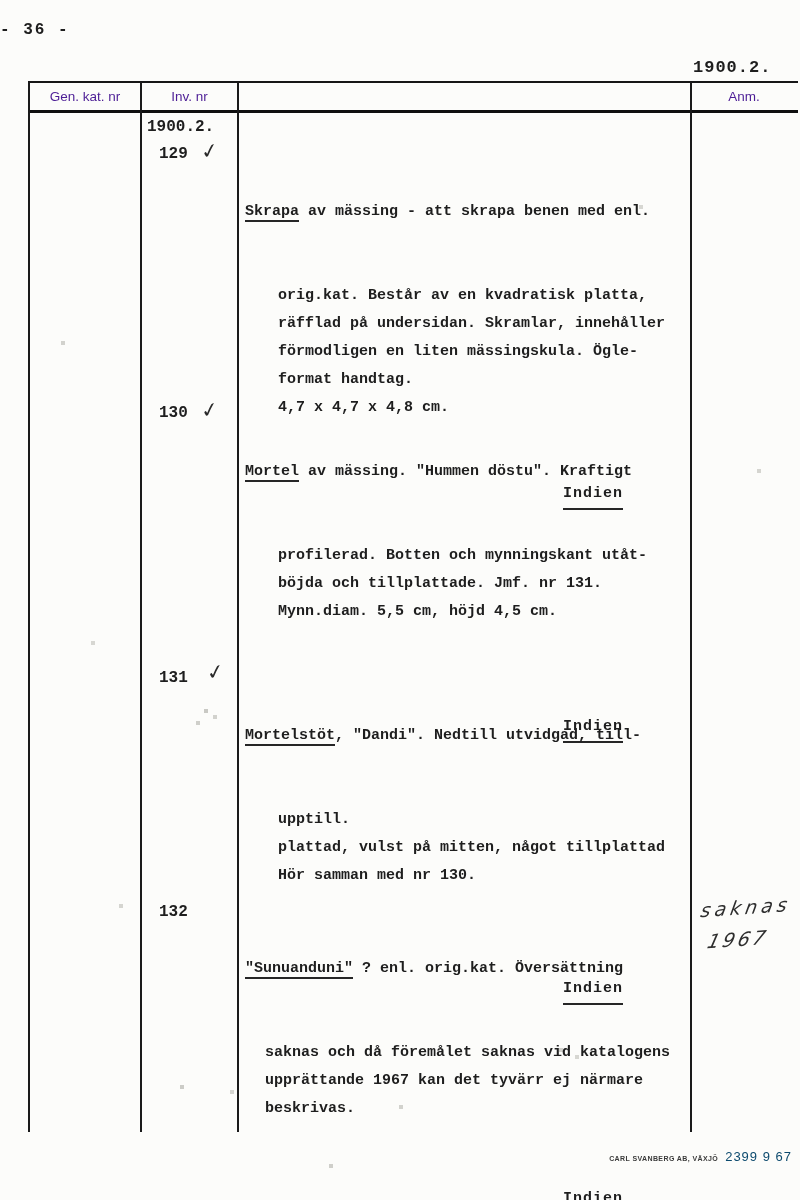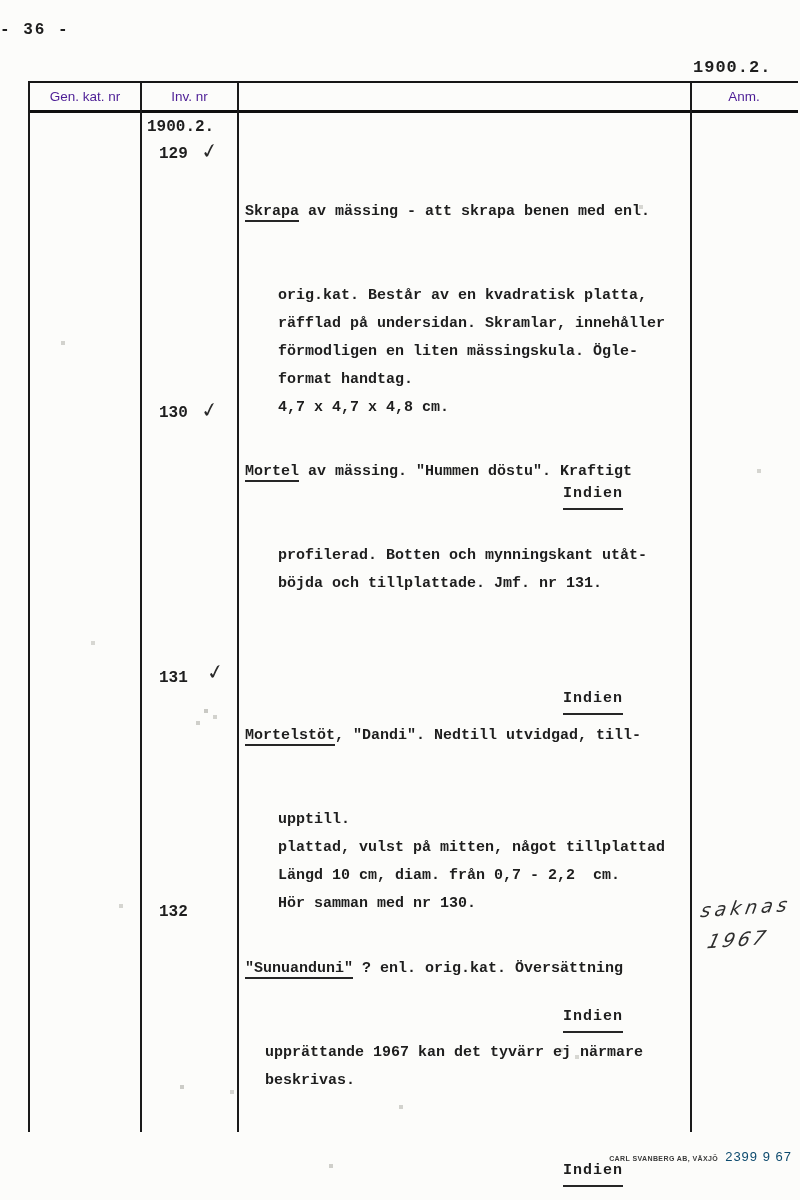--- a/index.html
+++ b/index.html
@@ -93,41 +93,41 @@
     <div><div class="line cont">orig.kat. Består av en kvadratisk platta,</div><div class="line cont">räfflad på undersidan. Skramlar, innehåller</div><div class="line cont">förmodligen en liten mässingskula. Ögle-</div><div class="line cont">format handtag.</div><div class="line cont">4,7 x 4,7 x 4,8 cm.</div></div>
     <div style="margin-top:2px"><span class="origin">Indien</span></div>
   </div>
 
   <div class="entry-num" style="top:404px">
     <span>130</span>
     <span class="check">✓</span>
   </div>
   <div class="entry-desc" style="top:402px">
     <div class="line"><span class="u">Mortel</span><span> av mässing. "Hummen döstu". Kraftigt</span></div>
-    <div><div class="line cont">profilerad. Botten och mynningskant utåt-</div><div class="line cont">böjda och tillplattade. Jmf. nr 131.</div></div>
+    <div><div class="line cont">profilerad. Botten och mynningskant utåt-</div><div class="line cont">böjda och tillplattade. Jmf. nr 131.</div><div class="line cont">Mynn.diam. 5,5 cm, höjd 4,5 cm.</div></div>
     <div style="margin-top:31px"><span class="origin">Indien</span></div>
   </div>
 
   <div class="entry-num num-131" style="top:669px">
     <span>131</span>
     <span class="check">✓</span>
   </div>
   <div class="entry-desc" style="top:666px">
     <div class="line"><span class="u">Mortelstöt</span><span>, "Dandi". Nedtill utvidgad, till-</span></div>
-    <div><div class="line cont">upptill.</div><div class="line cont">plattad, vulst på mitten, något tillplattad</div><div class="line cont">Längd 10 cm, diam. från 0,7 - 2,2  cm.</div><div class="line cont">Hör samman med nr 130.</div></div>
+    <div><div class="line cont">upptill.</div><div class="line cont">plattad, vulst på mitten, något tillplattad</div><div class="line cont">Hör samman med nr 130.</div></div>
     <div style="margin-top:29px"><span class="origin">Indien</span></div>
   </div>
 
   <div class="entry-num" style="top:903px">
     <span>132</span>
     <span class="check"></span>
   </div>
   <div class="entry-desc indent-sm" style="top:899px">
     <div class="line"><span class="u">"Sunuanduni"</span><span> ? enl. orig.kat. Översättning</span></div>
-    <div><div class="line cont">upprättande 1967 kan det tyvärr ej närmare</div><div class="line cont">beskrivas.</div></div>
+    <div><div class="line cont">saknas och då föremålet saknas vid katalogens</div><div class="line cont">upprättande 1967 kan det tyvärr ej närmare</div><div class="line cont">beskrivas.</div></div>
     <div style="margin-top:6px"><span class="origin">Indien</span></div>
   </div>
 
   <div class="hand hand-1">saknas</div>
   <div class="hand hand-2">1967</div>
 
   <div class="printer">
     <span class="printer-name">CARL SVANBERG AB, VÄXJÖ</span>
     <span class="printer-code">2399 9 67</span>
   </div>

